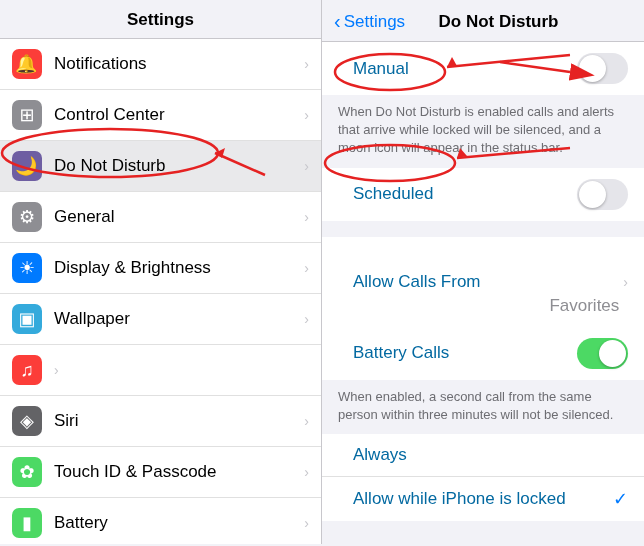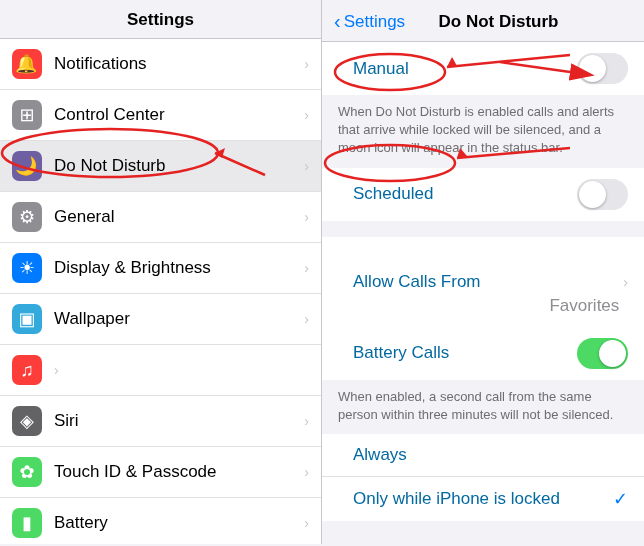--- a/index.html
+++ b/index.html
@@ -341,21 +341,21 @@
       </div>
       <div class="row-desc">
         <p>When enabled, a second call from the same person within three minutes will not be silenced.</p>
       </div>
 
       <div class="section">
         <div class="row">
           <span class="row-label">Always</span>
         </div>
         <div class="row">
-          <span class="row-label">Only while iPhone is locked</span>
+          <span class="row-label">Allow while iPhone is locked</span>
           <span class="checkmark">✓</span>
         </div>
       </div>
 
     </div>
   </div>
 
   <svg class="annotations" xmlns="http://www.w3.org/2000/svg">
 
     <ellipse cx="110" cy="153" rx="108" ry="24" fill="none" stroke="#e52222" stroke-width="2.5"></ellipse>

